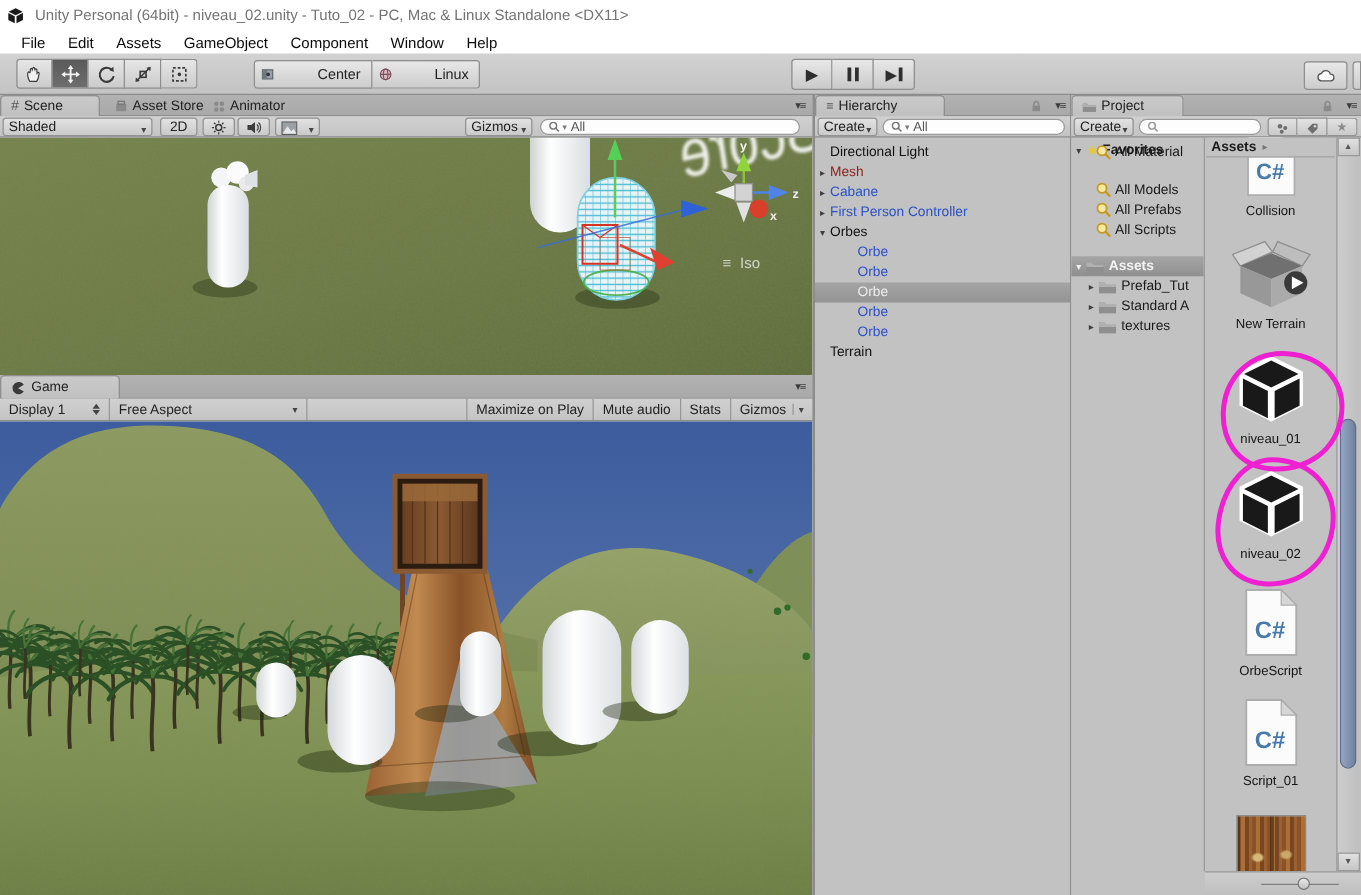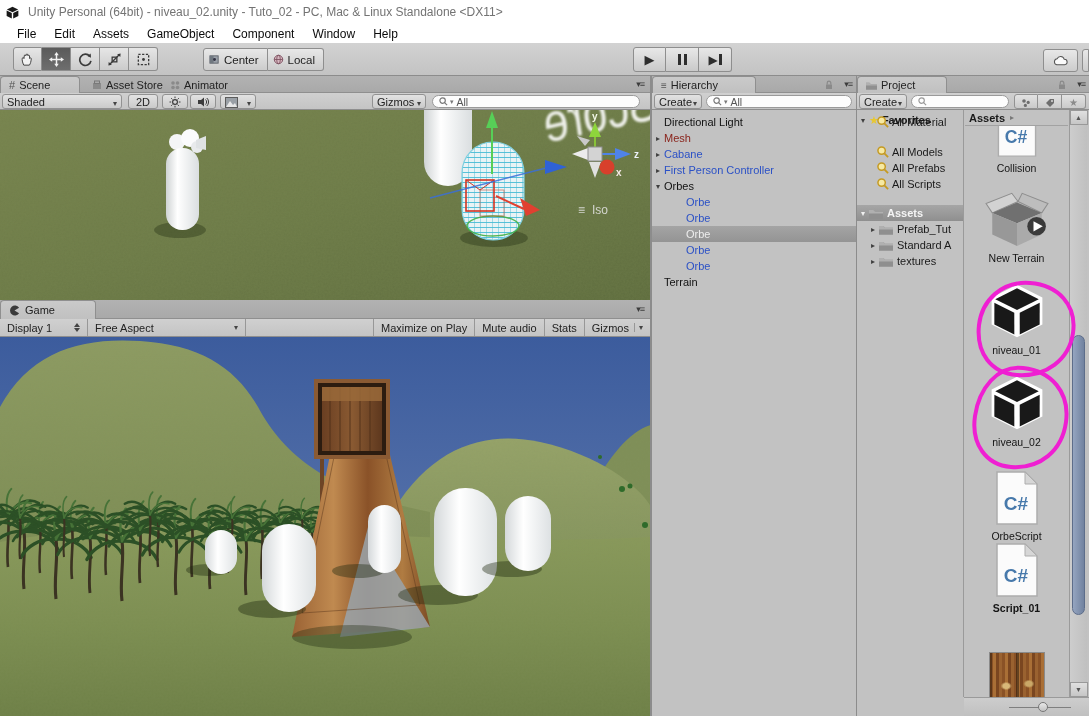--- a/index.html
+++ b/index.html
@@ -14,21 +14,21 @@
   .menubar { left:0; top:24px; width:1089px; height:19px; background:#ffffff; display:flex; align-items:center; padding-left:8px; }
   .menubar span { font-size:12px; padding:0 9px; color:#0a0a0a; }
 
   .toolbar { left:0; top:43px; width:1089px; height:33px; background:linear-gradient(#d2d2d2,#c3c3c3); border-bottom:1px solid #8c8c8c; }
   .toolgrp { display:flex; position:absolute; }
   .tbtn { width:29px; height:24px; background:linear-gradient(#e6e6e6,#cbcbcb); border:1px solid #8e8e8e; border-left:none; display:flex; align-items:center; justify-content:center; }
   .tbtn:first-child { border-left:1px solid #8e8e8e; border-radius:3px 0 0 3px; }
   .tbtn.last { border-radius:0 3px 3px 0; }
   .tbtn.sel { background:linear-gradient(#5a5a5a,#6e6e6e); }
   .pbtn { width:33px; height:25px; background:linear-gradient(#e8e8e8,#c9c9c9); border:1px solid #8e8e8e; border-left:none; display:flex; align-items:center; justify-content:center; font-size:12px; color:#2e2e2e; }
-  .pivotbtn { height:23px; background:linear-gradient(#e8e8e8,#cccccc); border:1px solid #8e8e8e; display:flex; align-items:center; padding:0 8px 0 5px; font-size:11.5px; color:#222; }
+  .pivotbtn { height:23px; background:linear-gradient(#e8e8e8,#cccccc); border:1px solid #8e8e8e; display:flex; align-items:center; padding:0 8px 0 5px; font-size:11.5px; color:#222;gap:30px; }
 
   
   .tabbar { height:17px; background:linear-gradient(#b2b2b2,#a9a9a9); border-bottom:1px solid #8f8f8f; position:absolute; }
   .tab { position:absolute; top:0; height:17px; display:flex; align-items:center; padding:0 8px; font-size:11px; color:#222; }
   .tab.active { background:linear-gradient(#cacaca,#c0c0c0); border:1px solid #8f8f8f; border-bottom:none; border-radius:4px 4px 0 0; }
   .minibar { height:17px; background:linear-gradient(#d0d0d0,#c4c4c4); border-bottom:1px solid #8e8e8e; position:absolute; }
   .dd { background:linear-gradient(#e2e2e2,#cacaca); border:1px solid #929292; border-radius:3px; display:flex; align-items:flex-end; font-size:11px; color:#222; height:15px; padding:0 4px; }
   .dd .caret { margin-left:auto; font-size:8px; color:#444; }
   .pill { background:#fdfdfd; border:1px solid #9a9a9a; border-radius:8px; height:13px; display:flex; align-items:center; padding:0 6px; font-size:10.5px; color:#555; }
   .panelmenu { font-size:9px; color:#3c3c3c; letter-spacing:-1px; }
@@ -183,21 +183,21 @@
           <circle cx="6" cy="6" r="1.6" fill="#334"></circle>
       </svg>
       <span>Center</span>
     </div>
     <div class="pivotbtn" style="border-left:none; border-radius:0 3px 3px 0;">
       <svg width="11" height="11" viewBox="0 0 12 12" style="margin-right:4px">
         <circle cx="6" cy="6" r="4.6" fill="#d7b7c0" stroke="#7b4f5e"></circle>
           <ellipse cx="6" cy="6" rx="2" ry="4.6" fill="none" stroke="#7b4f5e" stroke-width="0.9"></ellipse>
           <line x1="1.4" y1="6" x2="10.6" y2="6" stroke="#7b4f5e" stroke-width="0.9"></line>
       </svg>
-      <span>Local</span>
+      <span>Linux</span>
     </div>
   </div>
 
   <div class="toolgrp" style="left:633px; top:4px;">
     <div class="pbtn" style="border-left:1px solid #8e8e8e; border-radius:3px 0 0 3px;">
       <span style="font-size:13px; line-height:1;">▶</span>
     </div>
     <div class="pbtn">
       <span style="display:flex; gap:3px;">
           <i style="width:3px;height:11px;background:#2e2e2e;display:block"></i>
@@ -786,21 +786,21 @@
         <div class="alabel">niveau_02</div>
       </div>
 
       <div class="asset-item" style="top:360px;">
         <svg width="50" height="56" viewBox="0 0 48 56">
             <use href="#cs-file"></use>
           </svg>
         <div class="alabel">OrbeScript</div>
       </div>
 
-      <div class="asset-item" style="top:432px;font-weight:bold;">
+      <div class="asset-item" style="top:448px;">
         <svg width="50" height="56" viewBox="0 0 48 56">
             <use href="#cs-file"></use>
           </svg>
         <div class="alabel">Script_01</div>
       </div>
 
       <div class="asset-item" style="top:542px;">
         <div style="width:56px; height:46px; margin:0 auto; border:1px solid #8a8a8a;
              background:
                linear-gradient(90deg, rgba(0,0,0,0.35) 0 2px, transparent 2px 26px, rgba(0,0,0,0.4) 26px 29px, transparent 29px 54px, rgba(0,0,0,0.35) 54px 56px),

